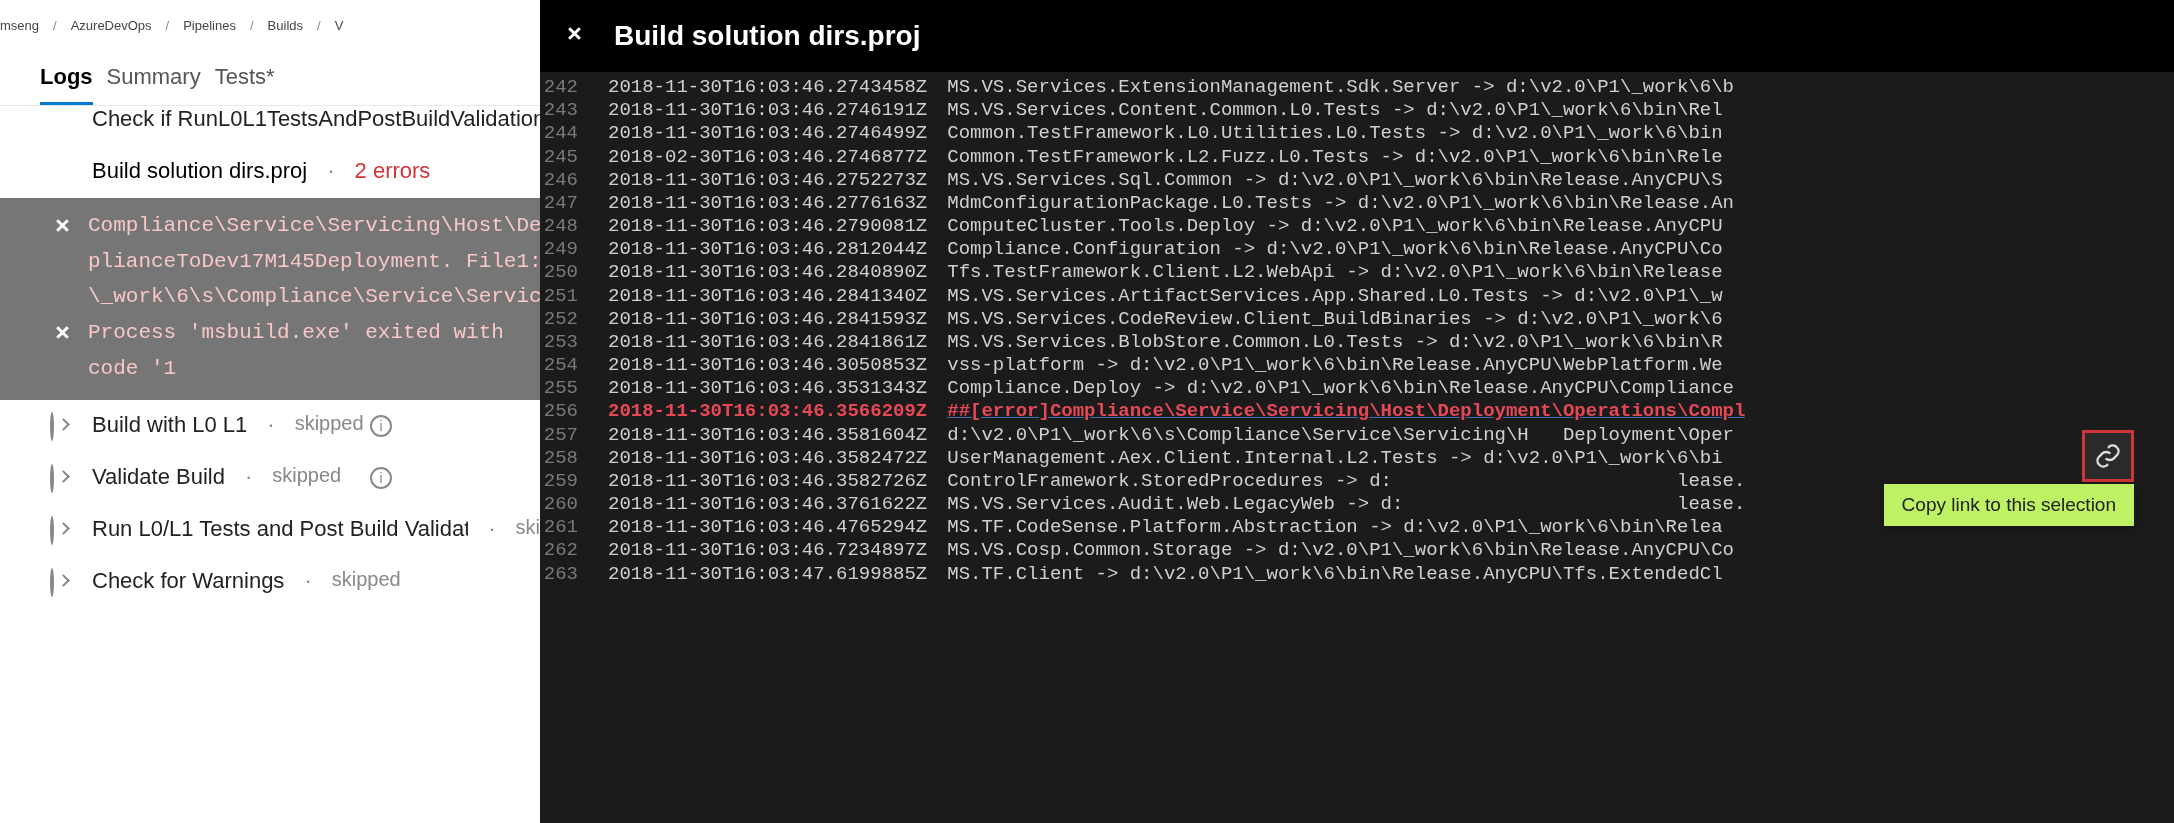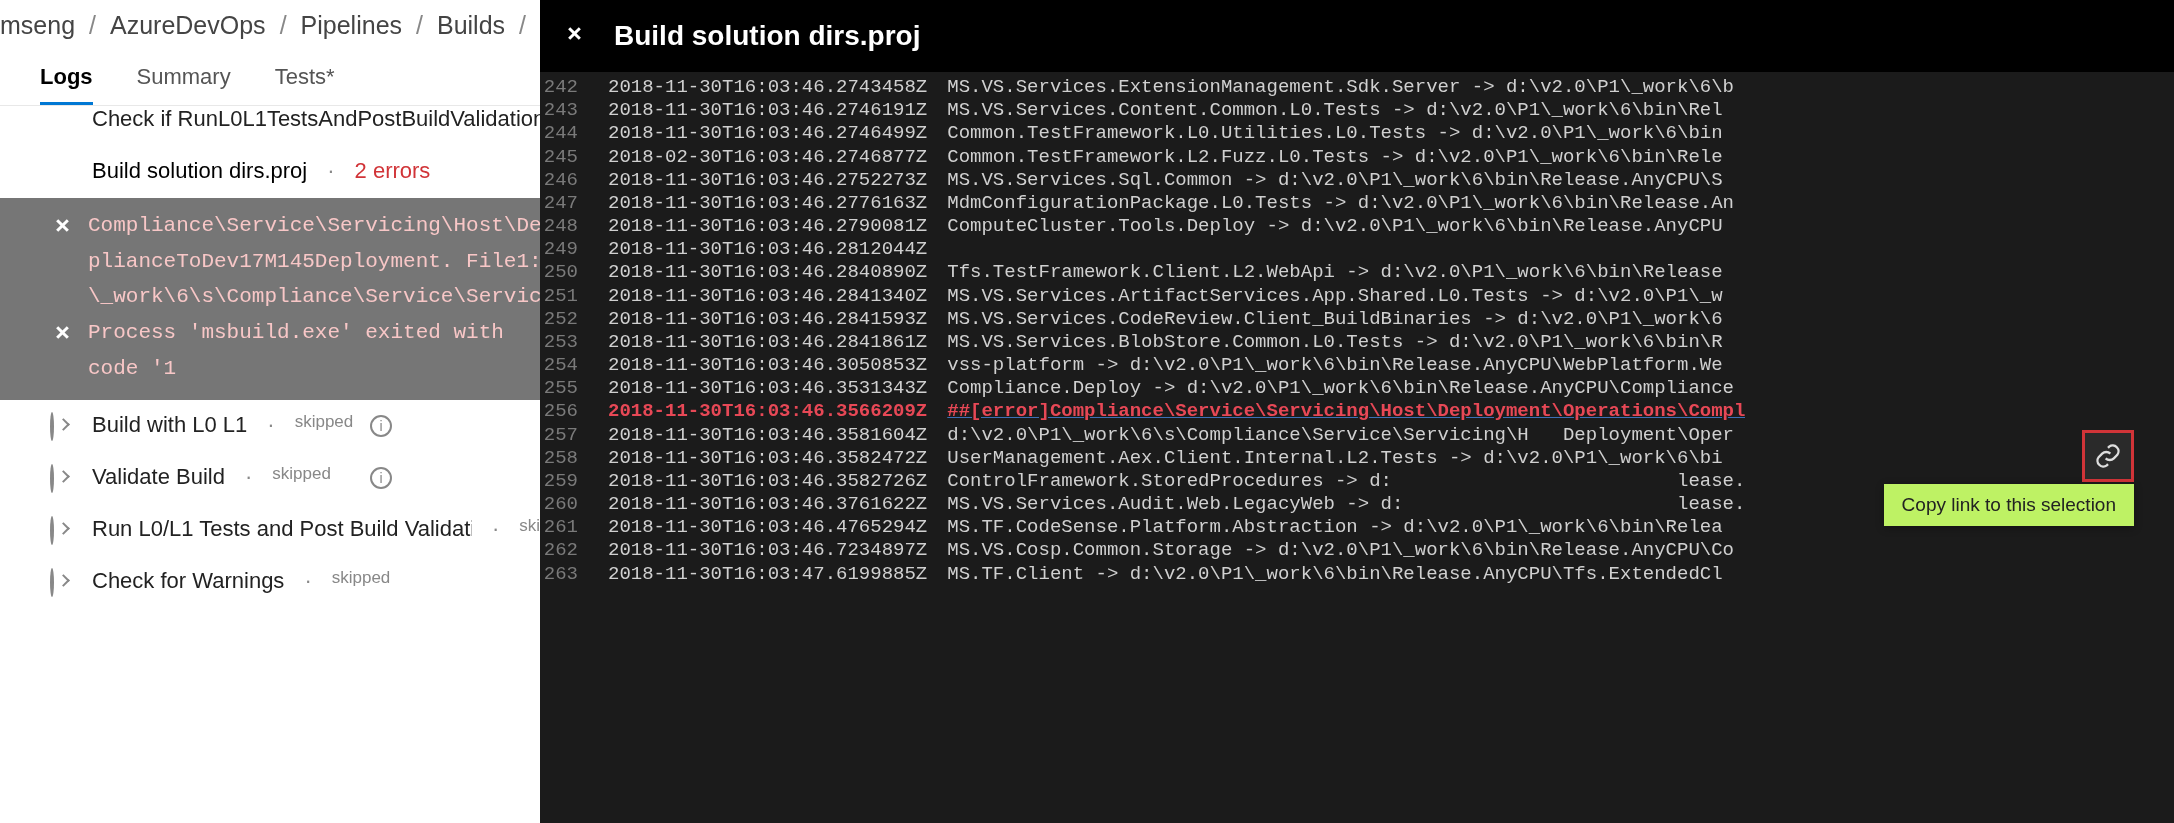--- a/index.html
+++ b/index.html
@@ -15,31 +15,31 @@
   .left-pane {
     width: 540px;
     flex-shrink: 0;
     background: #fff;
     display: flex;
     flex-direction: column;
   }
   .breadcrumb {
     padding: 8px 0 8px 0;
     color: #444;
-    font-size: 25px;
+    font-size: 13px;
     display: flex;
     align-items: center;
     gap: 14px;
     height: 50px;
   }
   .breadcrumb a { color: #444; text-decoration: none; }
   .breadcrumb .sep { color: #888; }
   .tabs {
     display: flex;
-    gap: 44px;
+    gap: 14px;
     padding: 14px 0 0 40px;
     border-bottom: 1px solid #e8e8e8;
     height: 56px;
     font-size: 22px;
   }
   .tab {
     padding-bottom: 12px;
     color: #555;
     cursor: pointer;
     border-bottom: 3px solid transparent;
@@ -63,21 +63,21 @@
   }
   .step-row.top-cut { padding-top: 0; }
   .step-row .status-icon {
     width: 26px; height: 26px; flex-shrink: 0;
     margin-top: 2px;
   }
   .step-row .title { white-space: nowrap; overflow: hidden; text-overflow: clip; }
   .step-row.error .title { color: #000; }
   .step-row .errors-count { color: #d13438; }
   .step-row .dot { color: #888; padding: 0 4px; }
-  .step-row .skipped { color: #888; font-size: 17px; }
+  .step-row .skipped { color: #888; font-size: 20px; }
   .step-row .info-icon {
     position: absolute;
     left: 370px;
     top: 15px;
     width: 22px; height: 22px;
     border: 2px solid #888;
     border-radius: 50%;
     font-size: 14px;
     color: #888;
     display:flex;align-items:center;justify-content:center;
@@ -248,21 +248,21 @@
     <h1>Build solution dirs.proj</h1>
   </div>
   <div class="log-body" id="log-body">
       <div class="log-line"><span class="ln">242</span><span class="ts">2018-11-30T16:03:46.2743458Z</span><span class="msg">MS.VS.Services.ExtensionManagement.Sdk.Server -&gt; d:\v2.0\P1\_work\6\b</span></div>
       <div class="log-line"><span class="ln">243</span><span class="ts">2018-11-30T16:03:46.2746191Z</span><span class="msg">MS.VS.Services.Content.Common.L0.Tests -&gt; d:\v2.0\P1\_work\6\bin\Rel</span></div>
       <div class="log-line"><span class="ln">244</span><span class="ts">2018-11-30T16:03:46.2746499Z</span><span class="msg">Common.TestFramework.L0.Utilities.L0.Tests -&gt; d:\v2.0\P1\_work\6\bin</span></div>
       <div class="log-line"><span class="ln">245</span><span class="ts">2018-02-30T16:03:46.2746877Z</span><span class="msg">Common.TestFramework.L2.Fuzz.L0.Tests -&gt; d:\v2.0\P1\_work\6\bin\Rele</span></div>
       <div class="log-line"><span class="ln">246</span><span class="ts">2018-11-30T16:03:46.2752273Z</span><span class="msg">MS.VS.Services.Sql.Common -&gt; d:\v2.0\P1\_work\6\bin\Release.AnyCPU\S</span></div>
       <div class="log-line"><span class="ln">247</span><span class="ts">2018-11-30T16:03:46.2776163Z</span><span class="msg">MdmConfigurationPackage.L0.Tests -&gt; d:\v2.0\P1\_work\6\bin\Release.An</span></div>
       <div class="log-line"><span class="ln">248</span><span class="ts">2018-11-30T16:03:46.2790081Z</span><span class="msg">ComputeCluster.Tools.Deploy -&gt; d:\v2.0\P1\_work\6\bin\Release.AnyCPU</span></div>
-      <div class="log-line"><span class="ln">249</span><span class="ts">2018-11-30T16:03:46.2812044Z</span></div>
+      <div class="log-line"><span class="ln">249</span><span class="ts">2018-11-30T16:03:46.2812044Z</span><span class="msg">Compliance.Configuration -&gt; d:\v2.0\P1\_work\6\bin\Release.AnyCPU\Co</span></div>
       <div class="log-line"><span class="ln">250</span><span class="ts">2018-11-30T16:03:46.2840890Z</span><span class="msg">Tfs.TestFramework.Client.L2.WebApi -&gt; d:\v2.0\P1\_work\6\bin\Release</span></div>
       <div class="log-line"><span class="ln">251</span><span class="ts">2018-11-30T16:03:46.2841340Z</span><span class="msg">MS.VS.Services.ArtifactServices.App.Shared.L0.Tests -&gt; d:\v2.0\P1\_w</span></div>
       <div class="log-line"><span class="ln">252</span><span class="ts">2018-11-30T16:03:46.2841593Z</span><span class="msg">MS.VS.Services.CodeReview.Client_BuildBinaries -&gt; d:\v2.0\P1\_work\6</span></div>
       <div class="log-line"><span class="ln">253</span><span class="ts">2018-11-30T16:03:46.2841861Z</span><span class="msg">MS.VS.Services.BlobStore.Common.L0.Tests -&gt; d:\v2.0\P1\_work\6\bin\R</span></div>
       <div class="log-line"><span class="ln">254</span><span class="ts">2018-11-30T16:03:46.3050853Z</span><span class="msg">vss-platform -&gt; d:\v2.0\P1\_work\6\bin\Release.AnyCPU\WebPlatform.We</span></div>
       <div class="log-line"><span class="ln">255</span><span class="ts">2018-11-30T16:03:46.3531343Z</span><span class="msg">Compliance.Deploy -&gt; d:\v2.0\P1\_work\6\bin\Release.AnyCPU\Compliance</span></div>
       <div class="log-line error"><span class="ln">256</span><span class="ts">2018-11-30T16:03:46.3566209Z</span><span class="msg">##[error]Compliance\Service\Servicing\Host\Deployment\Operations\Compl</span></div>
       <div class="log-line"><span class="ln">257</span><span class="ts">2018-11-30T16:03:46.3581604Z</span><span class="msg">d:\v2.0\P1\_work\6\s\Compliance\Service\Servicing\H   Deployment\Oper</span></div>
       <div class="log-line"><span class="ln">258</span><span class="ts">2018-11-30T16:03:46.3582472Z</span><span class="msg">UserManagement.Aex.Client.Internal.L2.Tests -&gt; d:\v2.0\P1\_work\6\bi</span></div>
       <div class="log-line"><span class="ln">259</span><span class="ts">2018-11-30T16:03:46.3582726Z</span><span class="msg">ControlFramework.StoredProcedures -&gt; d:                         lease.</span></div>

